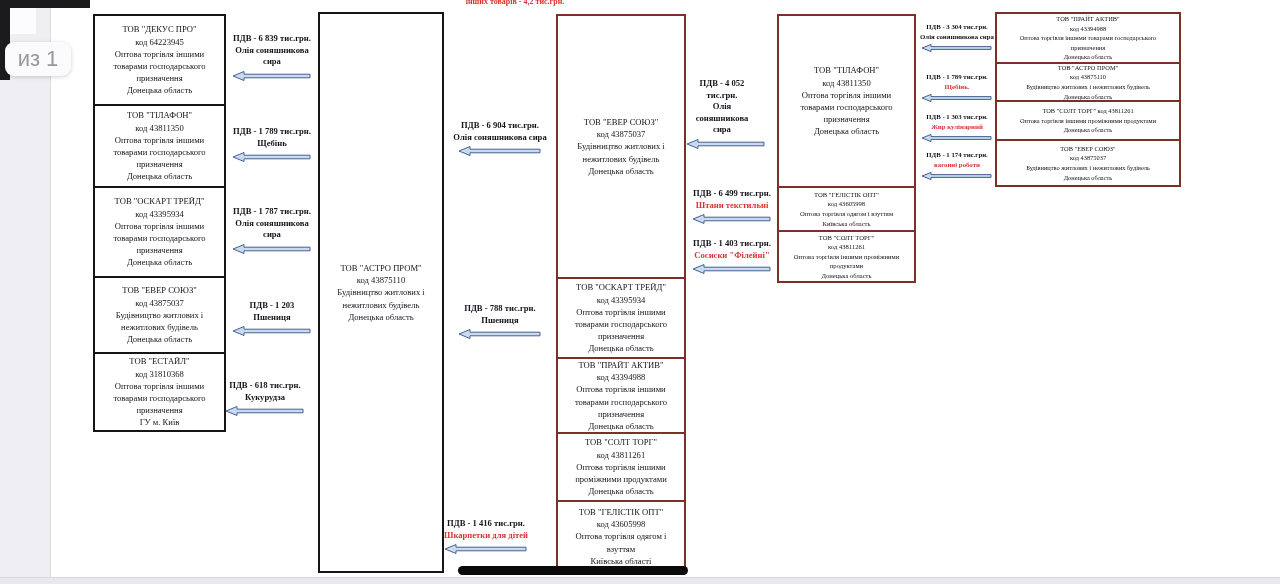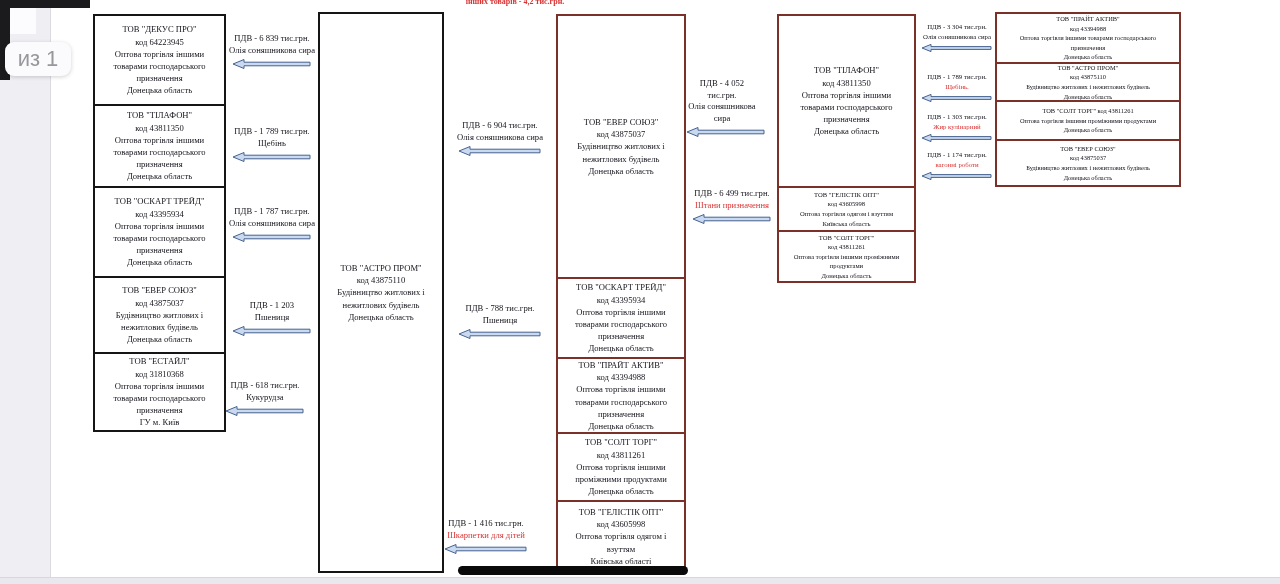--- a/index.html
+++ b/index.html
@@ -21,21 +21,21 @@
   .b{position:absolute;box-sizing:border-box;display:flex;flex-direction:column;justify-content:center;
      text-align:center;color:#14141c;font-size:8.6px;line-height:1.42;padding:0 5px;background:#fff;}
   .bd2{border:2px solid #151515;}
   .bm2{border:2px solid #7b3028;}
   .lb{left:93px;width:133px;}
   .cb{left:556px;width:130px;}
   .rb{left:777px;width:139px;}
   .fb{left:995px;width:186px;font-size:6.4px;line-height:1.5;}
   .sub{font-size:6.6px;line-height:1.45;}
   
-  .ag{position:absolute;font-weight:normal;text-align:center;color:#14141c;}
+  .ag{position:absolute;font-weight:bold;text-align:center;color:#14141c;}
   .ag .l1,.ag .l2{font-size:8.6px;line-height:1.35;}
   .ag.small .l1,.ag.small .l2{font-size:6.8px;line-height:1.4;}
   .l2.red{color:#d93434;}
   .arrow{display:block;margin:3px auto 0;}
   .arrow polygon{fill:#c9d9ef;stroke:#46628f;stroke-width:1;}
   .redact{position:absolute;left:458px;top:566px;width:230px;height:9px;background:#0a0a0a;border-radius:5px;z-index:5;}
 </style>
 </head>
 <body>
 
@@ -179,21 +179,28 @@
 
   <div class="ag" style="left:687px;top:78px;width:70px">
     <div class="l1">ПДВ - 4 052  тис.грн.</div>
     <div class="l2">Олія соняшникова сира</div>
     <svg class="arrow" width="78" height="10" viewBox="0 0 78 10">
         <polygon points="0,5 11,0.5 11,3.2 77,3.2 77,6.8 11,6.8 11,9.5"></polygon>
       </svg>
   </div>
   <div class="ag" style="left:687px;top:188px;width:90px">
     <div class="l1">ПДВ - 6 499 тис.грн.</div>
-    <div class="l2 red">Штани призначення</div>
+    <div class="l2 red">Штани текстильні</div>
+    <svg class="arrow" width="78" height="10" viewBox="0 0 78 10">
+        <polygon points="0,5 11,0.5 11,3.2 77,3.2 77,6.8 11,6.8 11,9.5"></polygon>
+      </svg>
+  </div>
+  <div class="ag" style="left:687px;top:238px;width:90px">
+    <div class="l1">ПДВ - 1 403 тис.грн.</div>
+    <div class="l2 red">Сосиски "Філейні"</div>
     <svg class="arrow" width="78" height="10" viewBox="0 0 78 10">
         <polygon points="0,5 11,0.5 11,3.2 77,3.2 77,6.8 11,6.8 11,9.5"></polygon>
       </svg>
   </div>
 
   <div class="b rb bm2" style="top:14px;height:174px">
     <div>ТОВ "ТІЛАФОН"</div>
     <div>код 43811350</div>
     <div>Оптова торгівля іншими товарами господарського призначення</div>
     <div>Донецька область</div>

